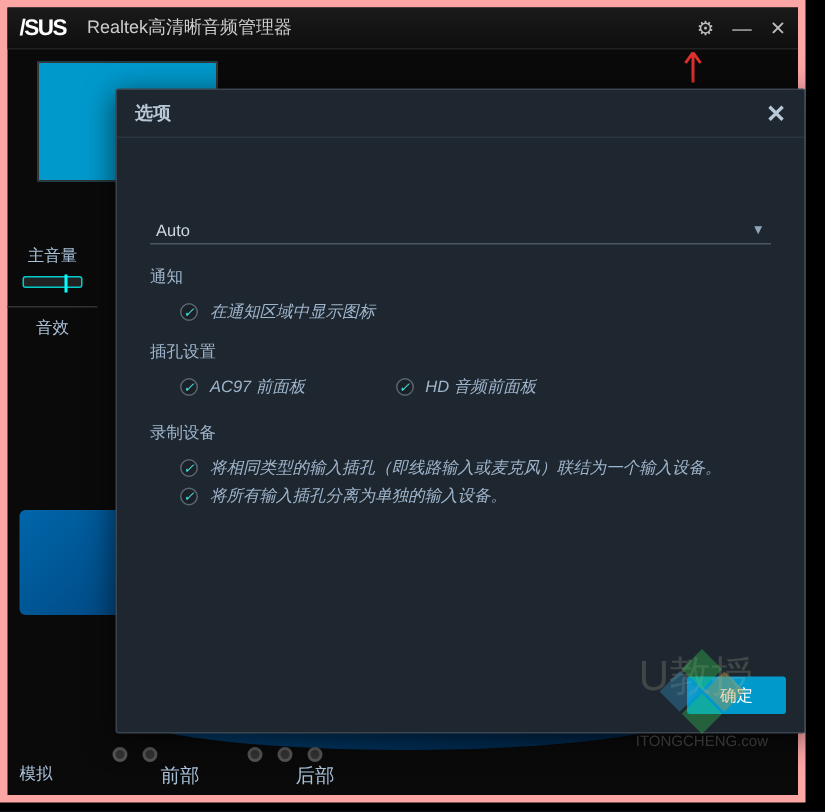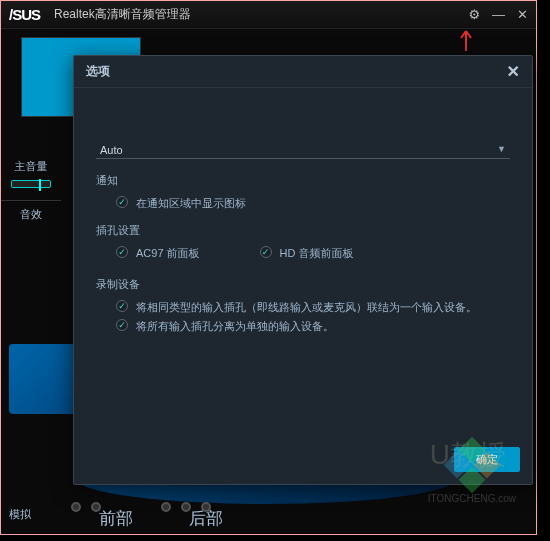--- a/index.html
+++ b/index.html
@@ -1,18 +1,18 @@
 <!DOCTYPE html>
 <html><head>
 <meta charset="utf-8">
 <style>
 * { margin: 0; padding: 0; box-sizing: border-box; font-family: "Microsoft YaHei", sans-serif; }
 body { width: 550px; height: 541px; background: #000; overflow: hidden; position: relative; }
 
-.main-window { width: 537px; height: 535px; border: 1px solid #fca5a5; background: #0a0a0a; position: relative; }
+.main-window { width: 537px; height: 535px; border: 5px solid #fca5a5; background: #0a0a0a; position: relative; }
 
 .titlebar { height: 28px; background: linear-gradient(#1a1a1a, #0f0f0f); display: flex; align-items: center; padding: 0 8px; border-bottom: 1px solid #222; }
 .logo { color: #fff; font-weight: bold; font-size: 15px; letter-spacing: -1px; margin-right: 14px; }
 .title { color: #ccc; font-size: 12px; flex: 1; }
 .ctrl-icons { display: flex; gap: 12px; }
 .ctrl-icons span { color: #bbb; font-size: 13px; cursor: pointer; }
 .thumb-box { width: 120px; height: 80px; background: #0099cc; margin: 6px; border: 1px solid #333; }
 
 .left-col { width: 60px; padding-top: 130px; }
 .vol-label { color: #a8c0d8; font-size: 11px; text-align: center; margin-bottom: 6px; }
@@ -21,21 +21,21 @@
 
 .tab { color: #a8c0d8; font-size: 11px; text-align: center; border-top: 1px solid #333; padding: 6px 0; }
 
 .bg-cards { position: absolute; bottom: 120px; left: 8px; right: 8px; display: flex; gap: 8px; }
 .bg-card { flex: 1; height: 70px; background: linear-gradient(135deg, #0066aa, #003366); border-radius: 4px; display: flex; align-items: center; justify-content: center; }
 .bg-card svg { opacity: 0.5; }
 
 .bg-cards2 { position: absolute; bottom: 30px; left: 75px; width: 380px; height: 85px; background: linear-gradient(135deg, #004477, #002244); border-radius: 50% / 30%; }
 
 .bottom-labels { position: absolute; bottom: 4px; left: 0; right: 0; display: flex; }
-.blabel { width: 90px; text-align: center; color: #a8c0d8; font-size: 17px; }
+.blabel { width: 90px; text-align: center; color: #a8c0d8; font-size: 13px; }
 .blabel2 { color: #a8c0d8; font-size: 11px; }
 .dots { position: absolute; bottom: 22px; display: flex; gap: 10px; }
 .dot { width: 10px; height: 10px; border-radius: 50%; background: #333; border: 2px solid #555; }
 
 .plus-btns { position: absolute; bottom: 90px; right: 10px; display: flex; gap: 4px; }
 .plus-btn { width: 22px; height: 22px; background: #0099cc; color: #fff; font-size: 16px; text-align: center; line-height: 20px; border-radius: 2px; }
 
 .red-arrow1 { position: absolute; top: 28px; right: 60px; }
 .red-arrow2 { position: absolute; top: 175px; left: 95px; }
 
@@ -45,21 +45,21 @@
 .modal-title { color: #b8c8d8; font-size: 12px; }
 .modal-close { color: #b8c8d8; font-size: 16px; cursor: pointer; }
 
 .modal-body { padding: 14px 22px; color: #b0c0d0; font-size: 11px; }
 .section-label { color: #9fb5cc; font-size: 11px; margin-bottom: 8px; display: block; }
 .lang-row { display: flex; align-items: center; margin-bottom: 14px; }
 .lang-row .section-label { width: 110px; margin-bottom: 0; }
 .select-box { flex: 1; border-bottom: 1px solid #4a5560; padding: 2px 4px; display: flex; justify-content: space-between; color: #cfd8e0; cursor: pointer; margin-top: 40px; }
 .triangle { font-size: 9px; color: #8fa5bc; }
 
-.check-row { display: flex; gap: 8px; margin: 4px 0 4px 20px; color: #9fb5cc; font-size: 11px; }
+.check-row { display: flex; align-items: center; gap: 8px; margin: 4px 0 4px 20px; color: #9fb5cc; font-size: 11px; font-style: italic; }
 .checkbox { width: 12px; height: 12px; border-radius: 50%; border: 1px solid #5a6570; display: inline-flex; align-items: center; justify-content: center; background: #1a2228; flex-shrink: 0; }
 .checkbox.checked::after { content: '✓'; color: #4dd; font-size: 9px; }
 
 .panel-row { display: flex; gap: 60px; margin: 4px 0 4px 20px; }
 
 .tooltip { background: #f0f0e8; color: #222; font-size: 11px; padding: 2px 6px; border: 1px solid #999; display: inline-block; }
 
 .modal-footer { position: absolute; bottom: 12px; right: 12px; }
 .ok-btn { background: #0099cc; color: #fff; font-size: 11px; padding: 5px 22px; border: none; border-radius: 2px; cursor: pointer; }
 

